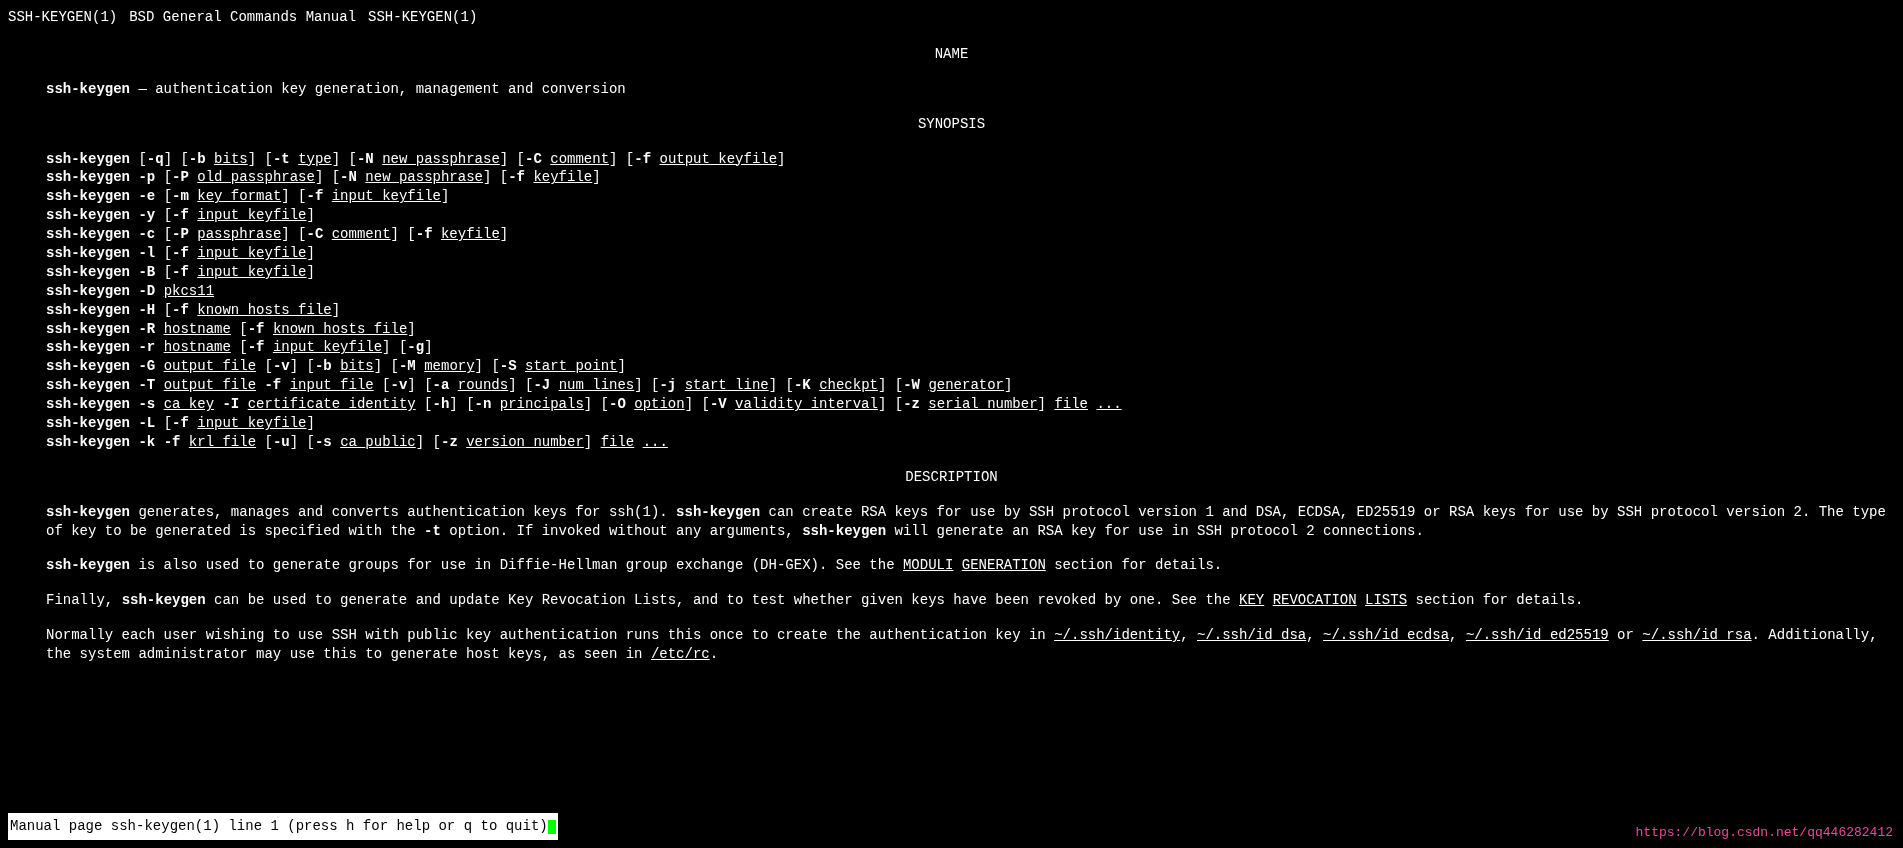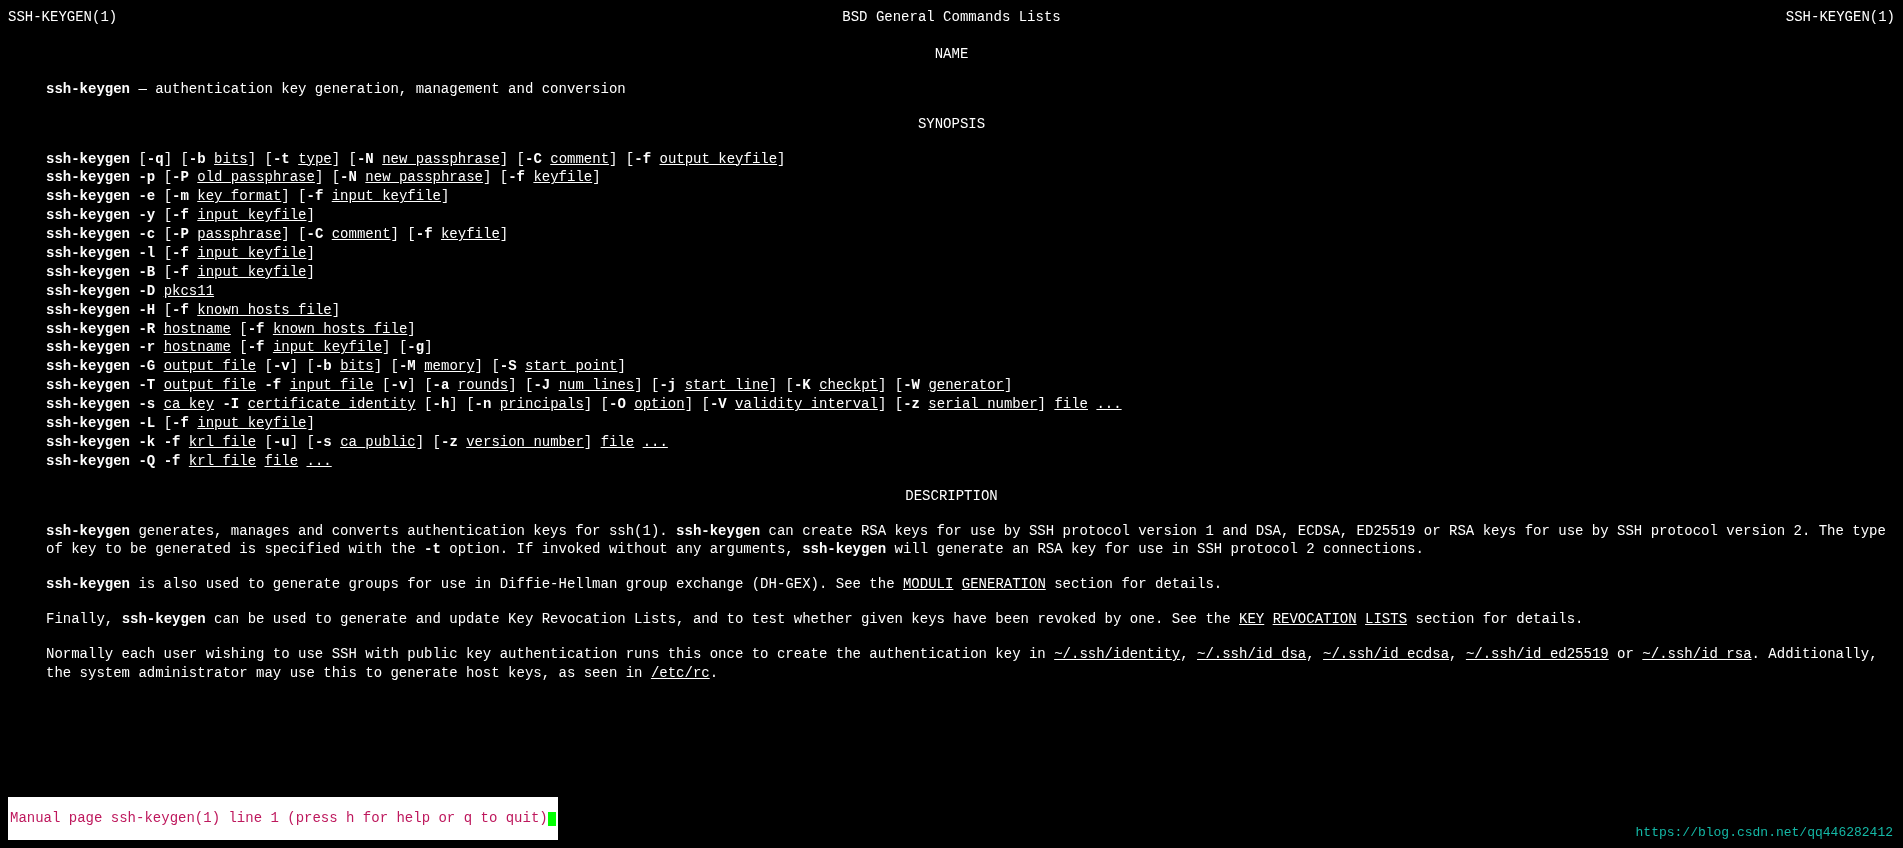--- a/index.html
+++ b/index.html
@@ -9,66 +9,66 @@
       font-family: "Courier New", monospace;
       font-size: 14px;
       line-height: 1.35;
       width: 1903px;
       height: 848px;
       padding: 8px;
       position: relative;
     }
     .header-line {
       display: flex;
-      justify-content: space-between;
       margin-bottom: 18px;
+      gap: 12px;
     }
     .section-title {
       font-weight: normal;
       margin-top: 2px;
       text-align: center;
     }
     .indent {
       margin-left: 38px;
       margin-top: 16px;
     }
     .bold { font-weight: bold; }
     .ul { text-decoration: underline; }
     .para { margin-top: 16px; }
     .status-bar {
       position: absolute;
       bottom: 8px;
       left: 8px;
       background: #fff;
-      color: #be185d;
-      padding: 12px 2px;
+      color: #000000;
+      padding: 4px 2px;
       display: flex;
       align-items: center;
     }
     .cursor {
       display: inline-block;
       width: 8px;
       height: 14px;
       background: #0f0;
       margin-left: 0;
     }
     .watermark {
       position: absolute;
       bottom: 6px;
       right: 10px;
-      color: #14b8a6;
+      color: #ec4899;
       font-size: 13px;
     }
   </style>
 </head>
 <body>
 
 <div class="header-line">
   <span>SSH-KEYGEN(1)</span>
-  <span>BSD General Commands Lists</span>
+  <span>BSD General Commands Manual</span>
   <span>SSH-KEYGEN(1)</span>
 </div>
 
 <div class="section-title">NAME</div>
 <div class="indent">
   <span class="bold">ssh-keygen</span><span> — authentication key generation, management and conversion</span>
 </div>
 
 <div class="section-title" style="margin-top:16px">SYNOPSIS</div>
 
@@ -82,21 +82,20 @@
 <div><span class="bold">ssh-keygen</span> <span class="bold">-B</span> [<span class="bold">-f</span> <span class="ul">input_keyfile</span>]</div>
 <div><span class="bold">ssh-keygen</span> <span class="bold">-D</span> <span class="ul">pkcs11</span></div>
 <div><span class="bold">ssh-keygen</span> <span class="bold">-H</span> [<span class="bold">-f</span> <span class="ul">known_hosts_file</span>]</div>
 <div><span class="bold">ssh-keygen</span> <span class="bold">-R</span> <span class="ul">hostname</span> [<span class="bold">-f</span> <span class="ul">known_hosts_file</span>]</div>
 <div><span class="bold">ssh-keygen</span> <span class="bold">-r</span> <span class="ul">hostname</span> [<span class="bold">-f</span> <span class="ul">input_keyfile</span>] [<span class="bold">-g</span>]</div>
 <div><span class="bold">ssh-keygen</span> <span class="bold">-G</span> <span class="ul">output_file</span> [<span class="bold">-v</span>] [<span class="bold">-b</span> <span class="ul">bits</span>] [<span class="bold">-M</span> <span class="ul">memory</span>] [<span class="bold">-S</span> <span class="ul">start_point</span>]</div>
 <div><span class="bold">ssh-keygen</span> <span class="bold">-T</span> <span class="ul">output_file</span> <span class="bold">-f</span> <span class="ul">input_file</span> [<span class="bold">-v</span>] [<span class="bold">-a</span> <span class="ul">rounds</span>] [<span class="bold">-J</span> <span class="ul">num_lines</span>] [<span class="bold">-j</span> <span class="ul">start_line</span>] [<span class="bold">-K</span> <span class="ul">checkpt</span>] [<span class="bold">-W</span> <span class="ul">generator</span>]</div>
 <div><span class="bold">ssh-keygen</span> <span class="bold">-s</span> <span class="ul">ca_key</span> <span class="bold">-I</span> <span class="ul">certificate_identity</span> [<span class="bold">-h</span>] [<span class="bold">-n</span> <span class="ul">principals</span>] [<span class="bold">-O</span> <span class="ul">option</span>] [<span class="bold">-V</span> <span class="ul">validity_interval</span>] [<span class="bold">-z</span> <span class="ul">serial_number</span>] <span class="ul">file</span> <span class="ul">...</span></div>
 <div><span class="bold">ssh-keygen</span> <span class="bold">-L</span> [<span class="bold">-f</span> <span class="ul">input_keyfile</span>]</div>
 <div><span class="bold">ssh-keygen</span> <span class="bold">-k</span> <span class="bold">-f</span> <span class="ul">krl_file</span> [<span class="bold">-u</span>] [<span class="bold">-s</span> <span class="ul">ca_public</span>] [<span class="bold">-z</span> <span class="ul">version_number</span>] <span class="ul">file</span> <span class="ul">...</span></div>
-<div><span class="bold">ssh-keygen</span> <span class="bold">-Q</span> <span class="bold">-f</span> <span class="ul">krl_file</span> <span class="ul">file</span> <span class="ul">...</span></div>
 </div>
 
 <div class="section-title" style="margin-top:16px">DESCRIPTION</div>
 
 <div class="indent">
 <div><span class="bold">ssh-keygen</span><span> generates, manages and converts authentication keys for ssh(1).  </span><span class="bold">ssh-keygen</span><span> can create RSA keys for use by SSH protocol version 1 and DSA, ECDSA, ED25519 or RSA keys for use by SSH protocol version 2.  The type of key to be generated is specified with the </span><span class="bold">-t</span><span> option.  If invoked without any arguments, </span><span class="bold">ssh-keygen</span><span> will generate an RSA key for use in SSH protocol 2 connections.</span></div>
 <div class="para"><span class="bold">ssh-keygen</span><span> is also used to generate groups for use in Diffie-Hellman group exchange (DH-GEX).  See the </span><span class="ul">MODULI</span> <span class="ul">GENERATION</span><span> section for details.</span></div>
 <div class="para"><span>Finally, </span><span class="bold">ssh-keygen</span><span> can be used to generate and update Key Revocation Lists, and to test whether given keys have been revoked by one.  See the </span><span class="ul">KEY</span> <span class="ul">REVOCATION</span> <span class="ul">LISTS</span><span> section for details.</span></div>
 <div class="para"><span>Normally each user wishing to use SSH with public key authentication runs this once to create the authentication key in </span><span class="ul">~/.ssh/identity</span>, <span class="ul">~/.ssh/id_dsa</span>, <span class="ul">~/.ssh/id_ecdsa</span>, <span class="ul">~/.ssh/id_ed25519</span><span> or </span><span class="ul">~/.ssh/id_rsa</span><span>.  Additionally, the system administrator may use this to generate host keys, as seen in </span><span class="ul">/etc/rc</span><span>.</span></div>
 </div>

